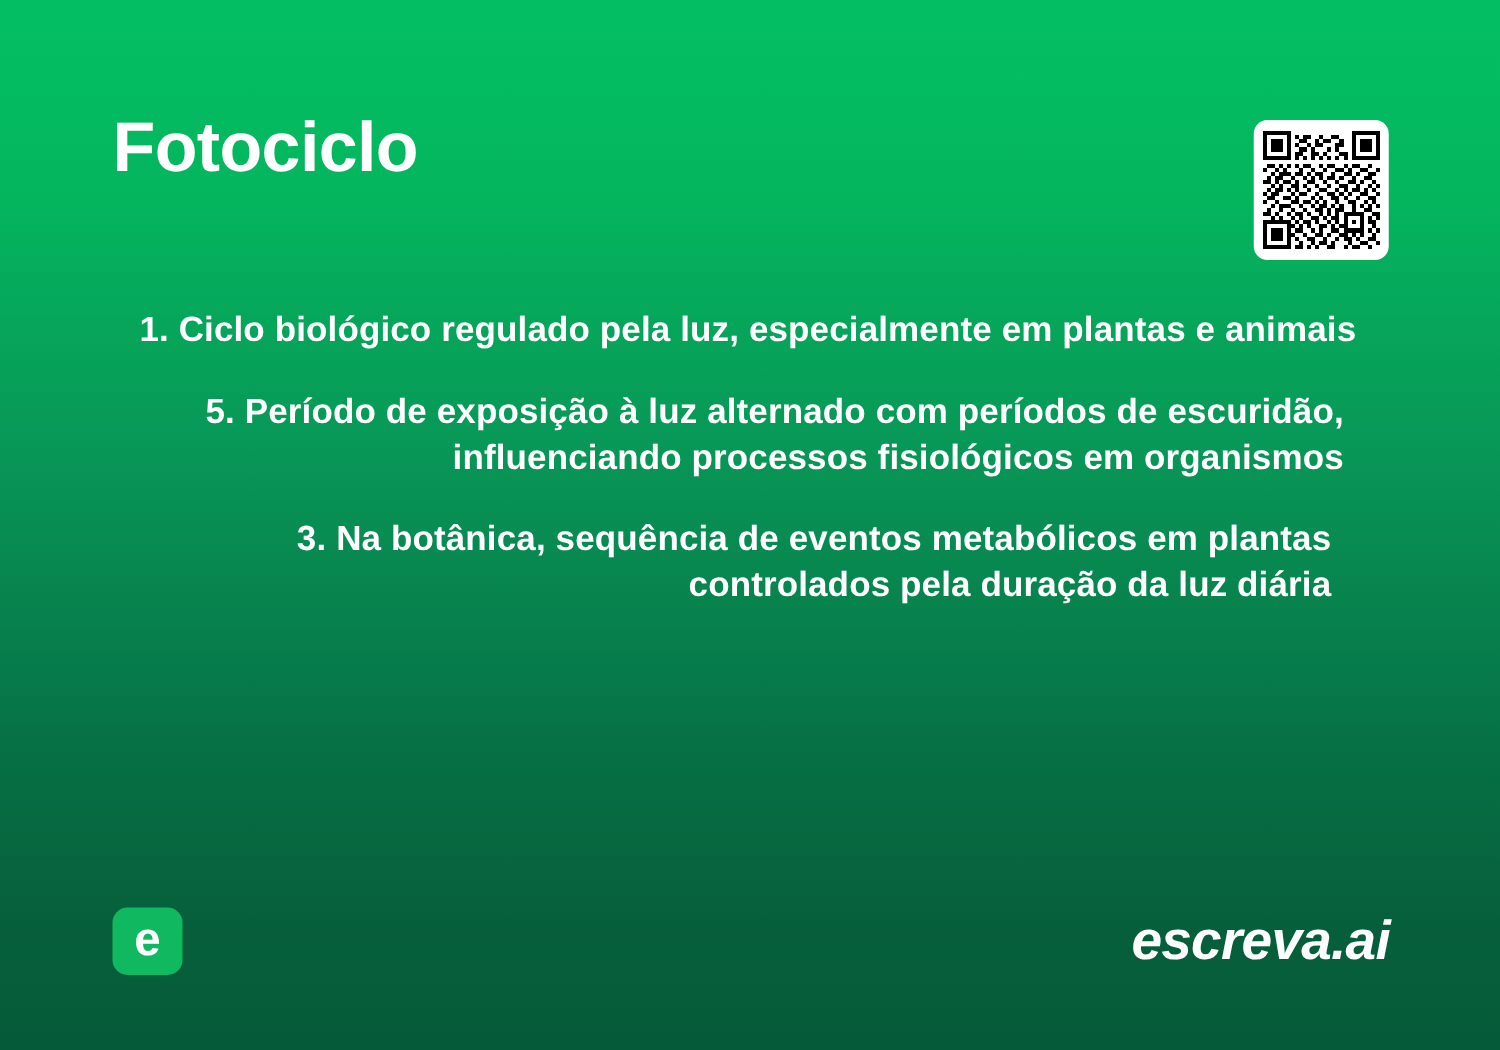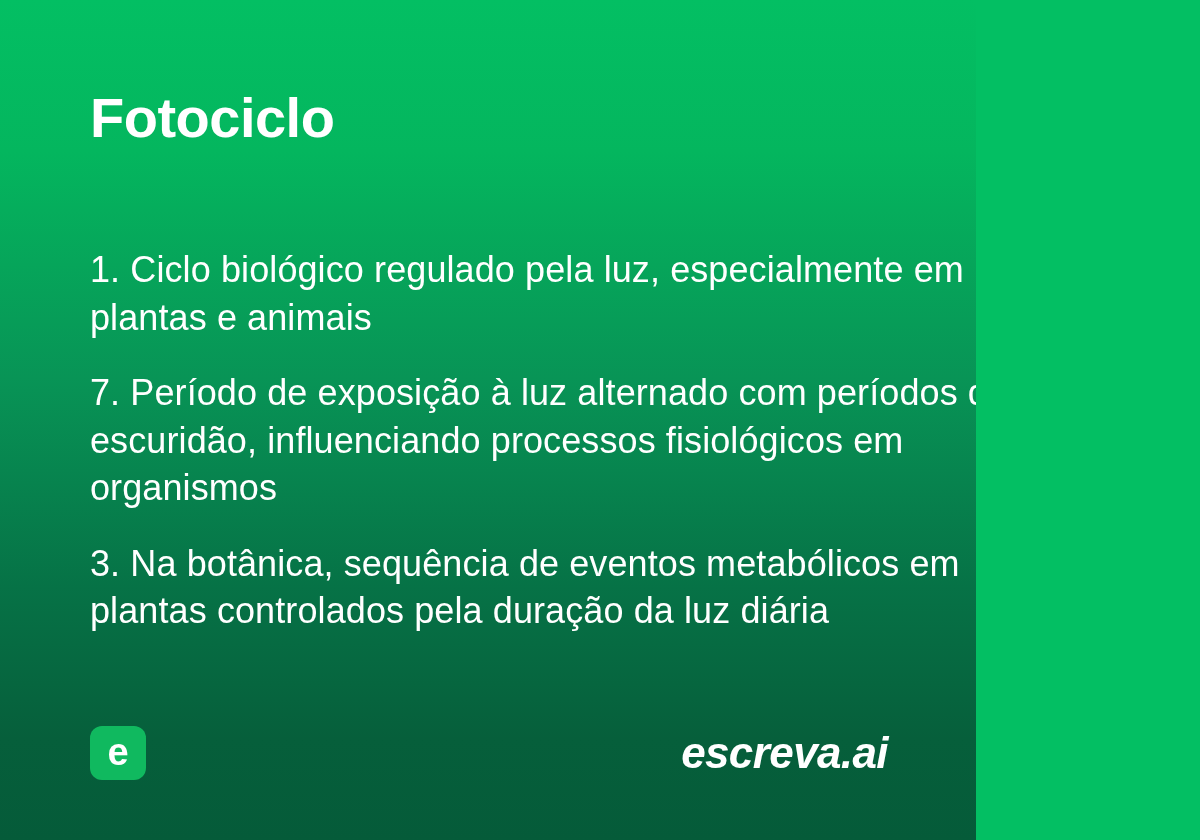--- a/index.html
+++ b/index.html
@@ -10,21 +10,21 @@
     overflow: hidden;
   }
 
   body {
     font-family: "Liberation Sans", sans-serif;
     background: #03BF63;
   }
 
   #card {
     position: relative;
-    width: 976px;
+    width: 1200px;
     height: 840px;
     background: linear-gradient(180deg,
         #03BF63 0%,
         #04B65E 18%,
         #089456 45%,
         #067246 70%,
         #065F3B 88%,
         #055B39 100%);
     overflow: hidden;
   }
@@ -71,26 +71,27 @@
 
   
   #definitions {
     position: absolute;
     left: 90px;
     top: 246px;
     width: 1000px;
   }
 
   .definition {
-    font-size: 36px;
-    font-weight: 400;
+    font-size: 28px;
+    font-weight: 700;
     color: #ffffff;
     line-height: 1.32;
     margin-bottom: 28px;
     letter-spacing: 0.1px;
+    text-align: right;
   }
 
   .definition:last-child { margin-bottom: 12px; }
 
   .definition.d1 { max-width: 995px; }
   .definition.d2 { max-width: 985px; }
   .definition.d3 { max-width: 975px; }
 
   
   #footer {
@@ -386,21 +387,21 @@
           <rect x="16" y="28" width="2" height="1"></rect>
         <rect x="20" y="28" width="1" height="1"></rect>
           <rect x="22" y="28" width="2" height="1"></rect>
         <rect x="26" y="28" width="1" height="1"></rect>
       </g>
     </svg>
   </div>
 
   <div id="definitions">
     <div class="definition d1">1. Ciclo biológico regulado pela luz, especialmente em plantas e animais</div>
-    <div class="definition d2">7. Período de exposição à luz alternado com períodos de escuridão, influenciando processos fisiológicos em organismos</div>
+    <div class="definition d2">5. Período de exposição à luz alternado com períodos de escuridão, influenciando processos fisiológicos em organismos</div>
     <div class="definition d3">3. Na botânica, sequência de eventos metabólicos em plantas controlados pela duração da luz diária</div>
   </div>
 
   <div id="footer">
     <div id="brand-logo">
       <span id="brand-logo-letter">e</span>
     </div>
     <div id="brand-name">escreva.ai</div>
   </div>
 

